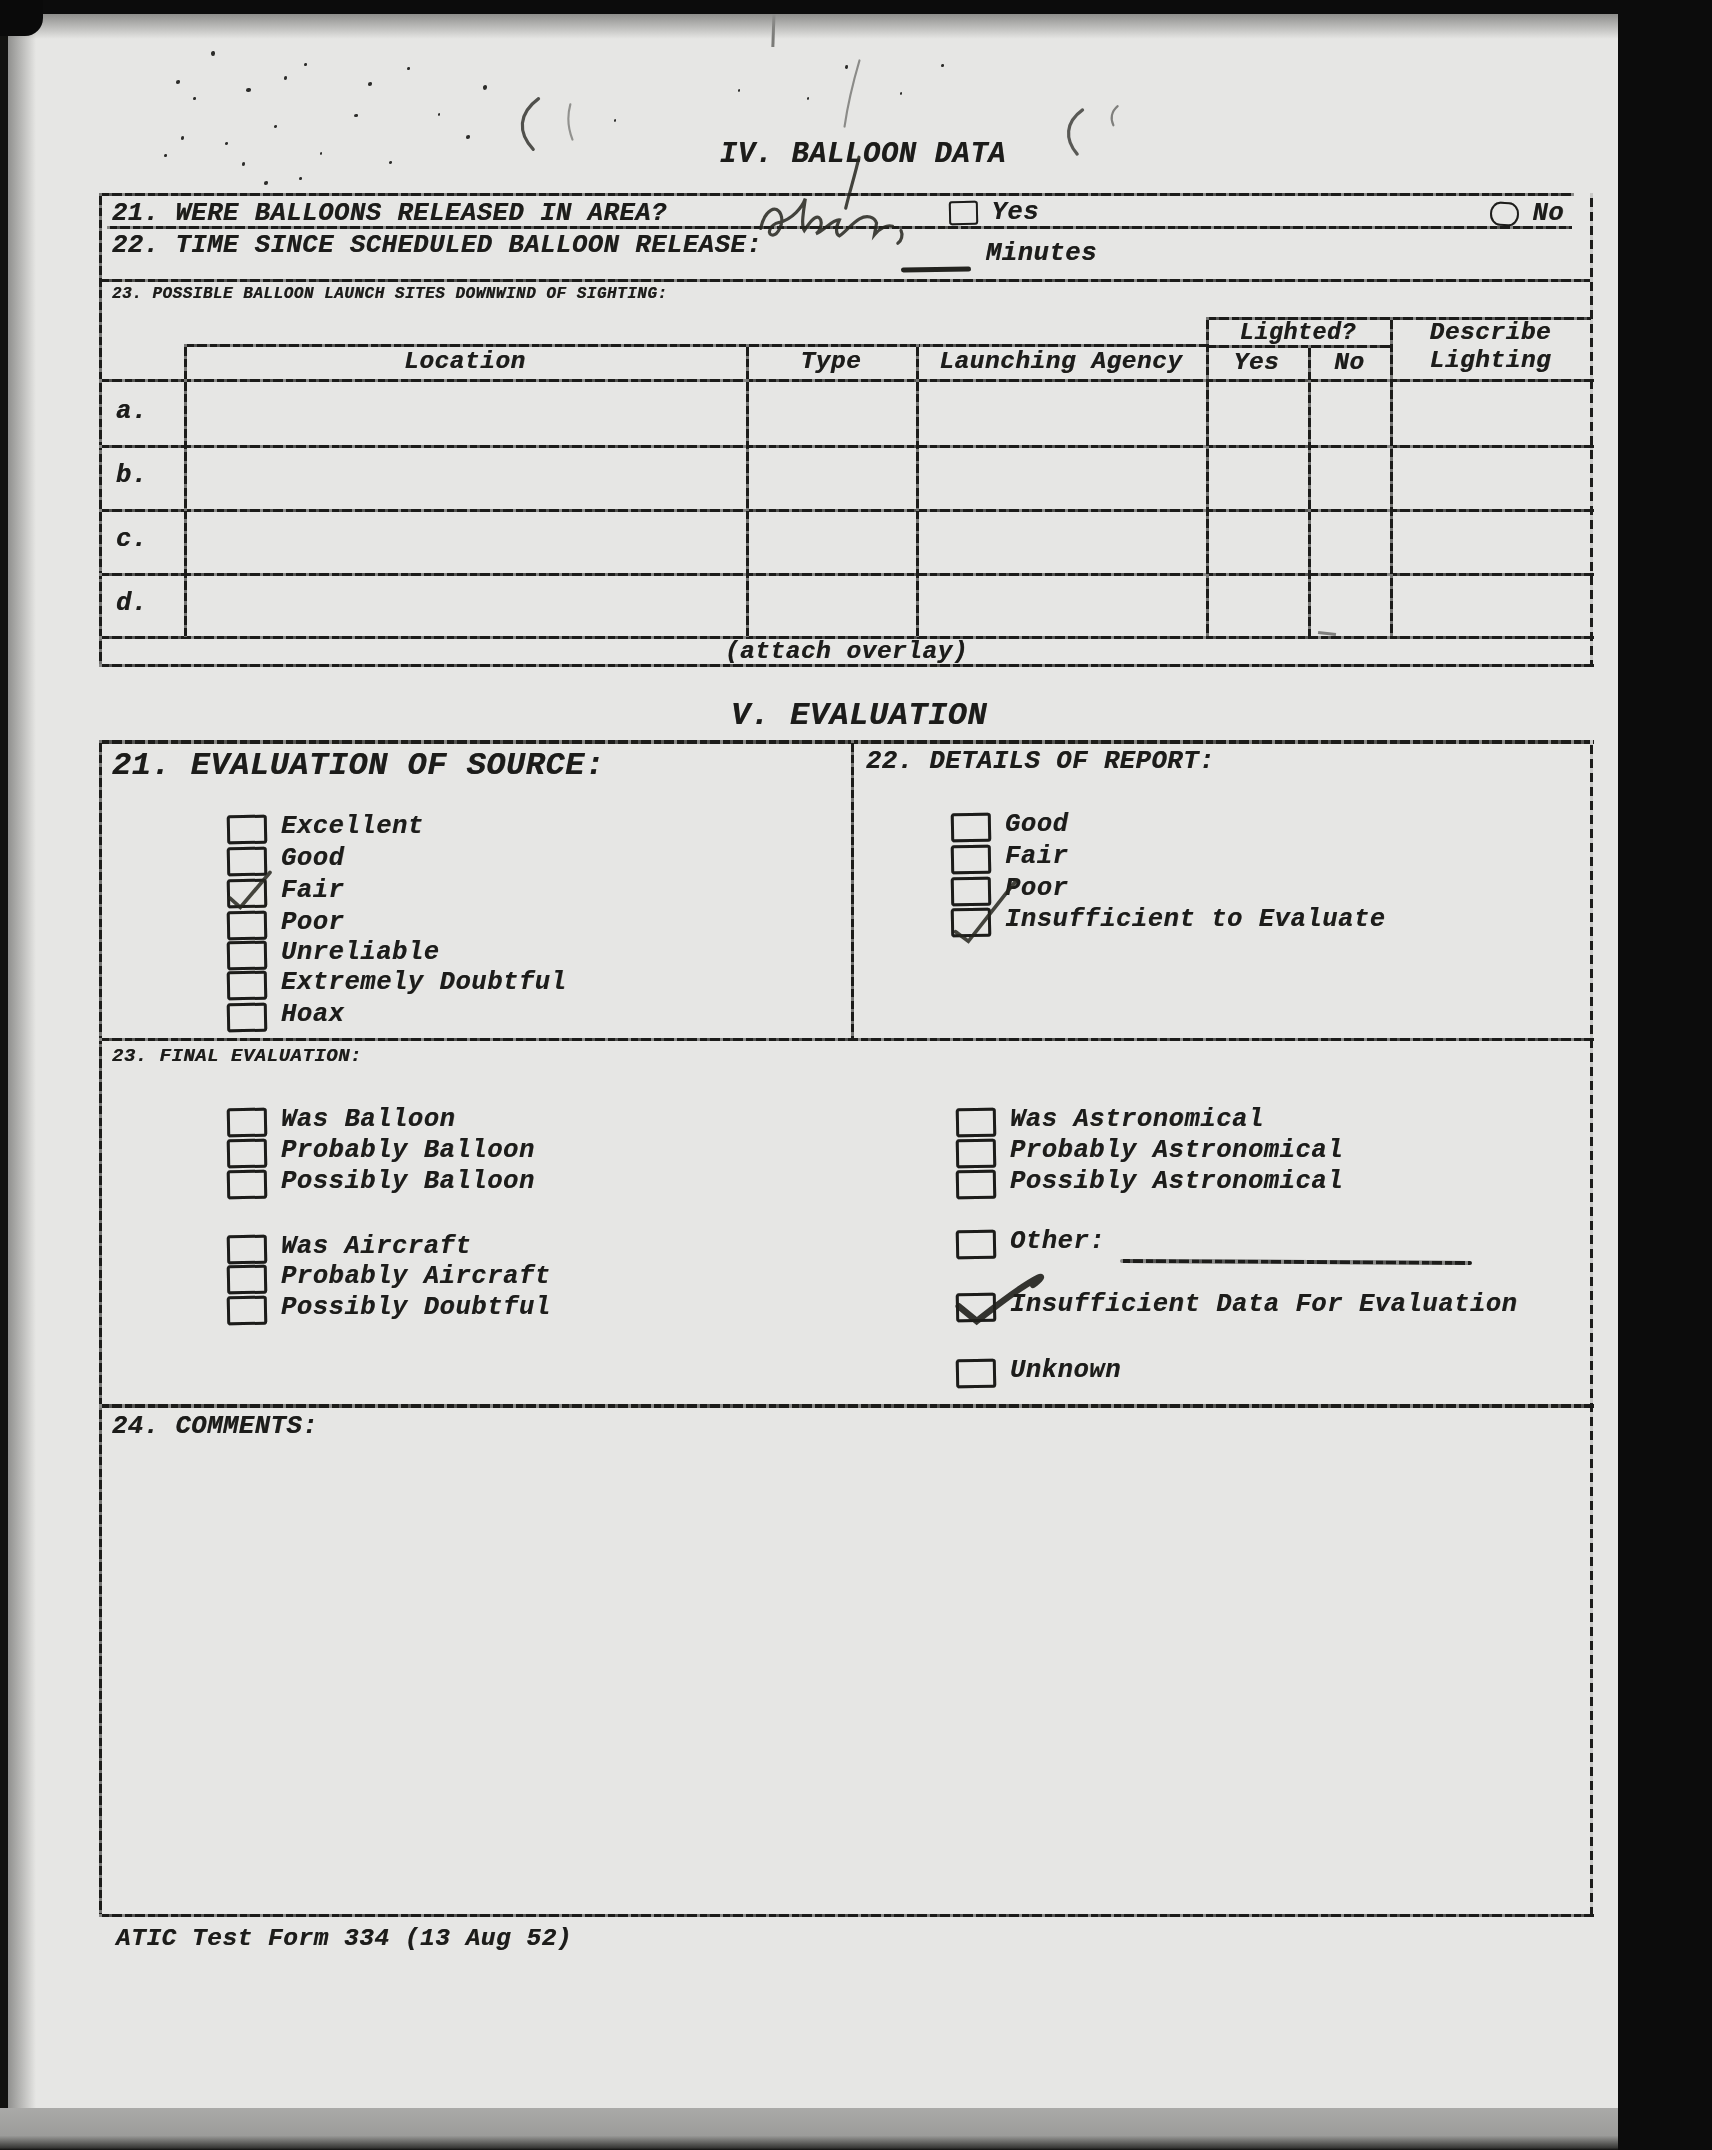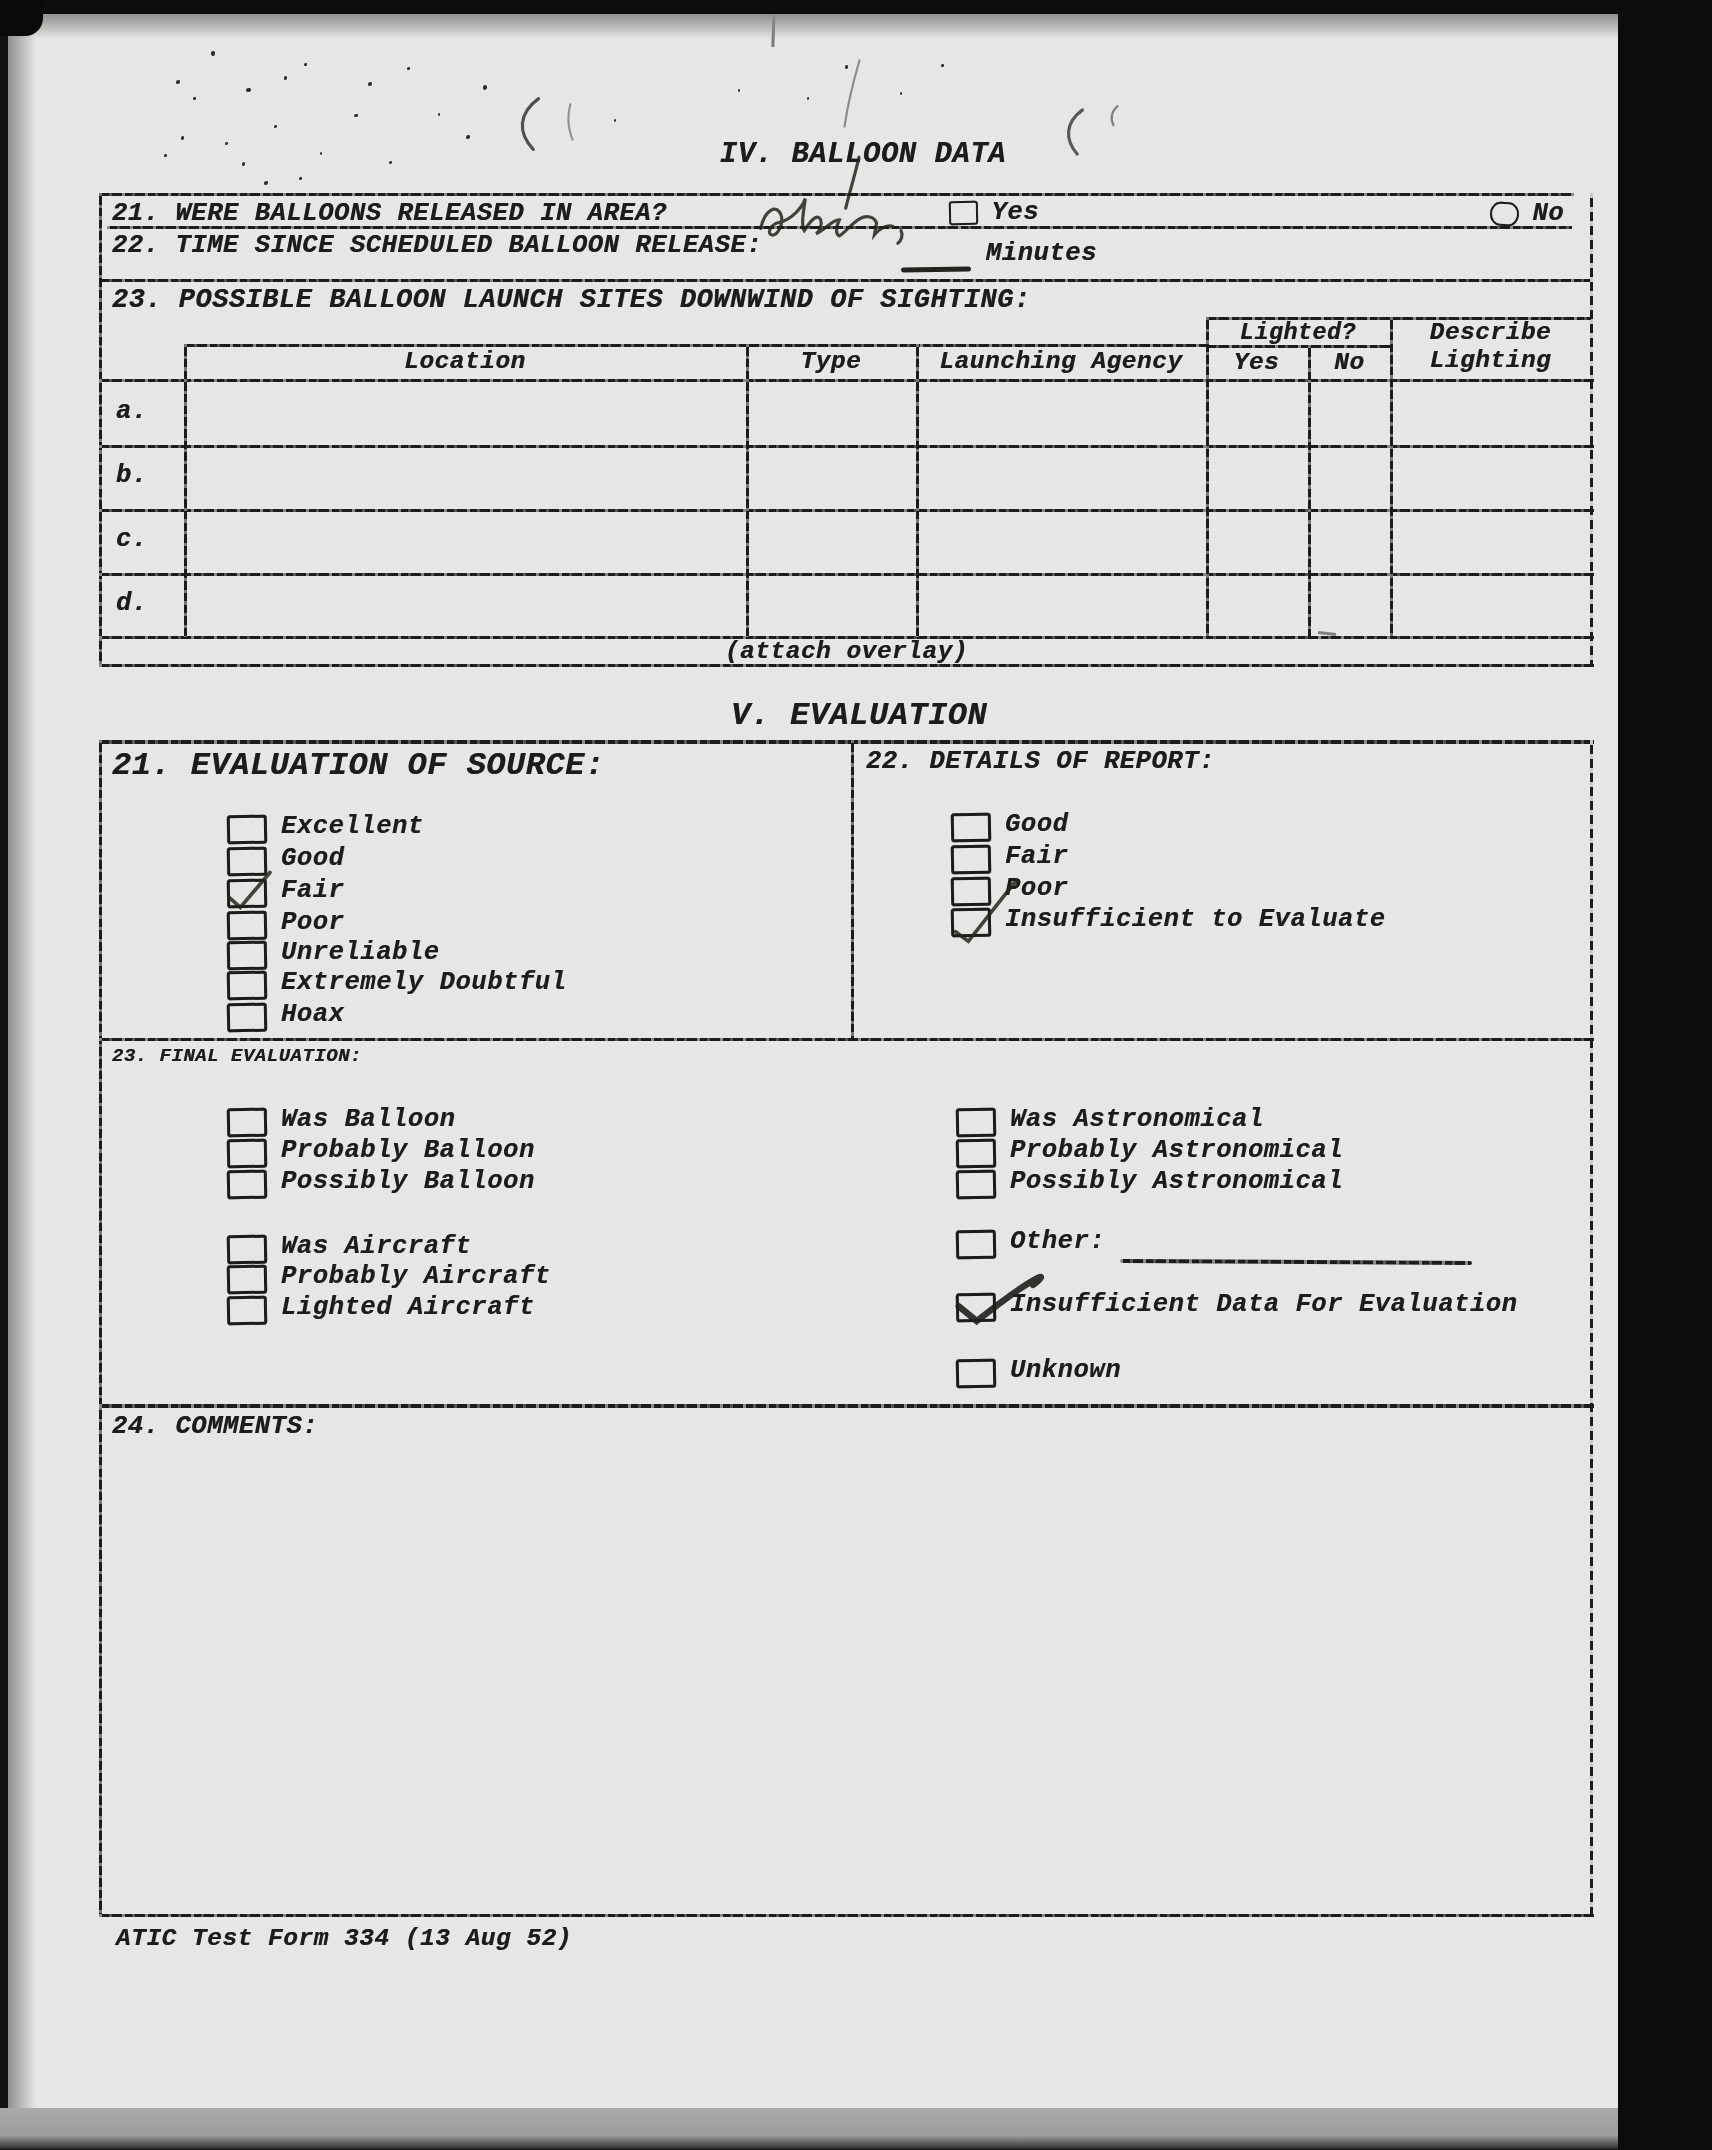--- a/index.html
+++ b/index.html
@@ -64,21 +64,21 @@
       <path d="M12,140 C20,104 42,94 50,114 C56,130 44,156 32,152 C24,149 30,133 46,129 C72,123 90,100 96,84 C92,112 88,134 94,144 C102,132 114,114 122,120 C130,126 124,146 116,150 C132,144 148,122 160,124 C154,136 152,150 160,154 C170,148 184,130 198,122 C212,114 226,118 230,130 L226,152 C236,140 250,132 260,136"></path>
       <path d="M276,144 C280,152 277,163 270,168"></path>
     </g>
   </svg>
 
   <div class="t" style="left:112px;top:231px;font-size:25.6px;">22. TIME SINCE SCHEDULED BALLOON RELEASE:</div>
   <div class="field" style="left:852px;top:242px;width:128px;height:29px;"></div>
   <div class="ink" style="left:901px;top:267px;width:70px;height:4.8px;background:#23231f;border-radius:2.7px;transform:rotate(-1deg);"></div>
   <div class="t" style="left:986px;top:239px;font-size:25.6px;">Minutes</div>
 
-  <div class="t" style="left:112px;top:285px;font-size:27px;">23. POSSIBLE BALLOON LAUNCH SITES DOWNWIND OF SIGHTING:</div>
+  <div class="t" style="left:112px;top:285px;font-size:16px;">23. POSSIBLE BALLOON LAUNCH SITES DOWNWIND OF SIGHTING:</div>
 
   <div class="hl" style="left:1206px;top:317px;width:385px;height:2.7px;"></div>
   <div class="hl" style="left:1206px;top:345px;width:185px;height:2.7px;"></div>
   <div class="hl" style="left:184px;top:344px;width:1024px;height:3.2px;"></div>
   <div class="hl" style="left:99px;top:379px;width:1495px;height:3.2px;"></div>
   <div class="hl" style="left:99px;top:445px;width:1495px;height:2.7px;"></div>
   <div class="hl" style="left:99px;top:509px;width:1495px;height:2.7px;"></div>
   <div class="hl" style="left:99px;top:573px;width:1495px;height:2.7px;"></div>
   <div class="hl" style="left:99px;top:636px;width:1495px;height:2.7px;"></div>
   <div class="hl" style="left:99px;top:664px;width:1495px;height:3.2px;"></div>
@@ -214,21 +214,21 @@
   <div class="opt" style="left:227px;top:1235px;justify-content:center;">
     <div class="box"></div>
     <div class="lbl">Was Aircraft</div>
   </div>
   <div class="opt" style="left:227px;top:1265px;">
     <div class="box"></div>
     <div class="lbl">Probably Aircraft</div>
   </div>
   <div class="opt" style="left:227px;top:1296px;">
     <div class="box"></div>
-    <div class="lbl">Lighted Aircraft</div>
+    <div class="lbl">Possibly Doubtful</div>
   </div>
 
   <div class="opt" style="left:956px;top:1108px;">
     <div class="box"></div>
     <div class="lbl">Was Astronomical</div>
   </div>
   <div class="opt" style="left:956px;top:1139px;">
     <div class="box"></div>
     <div class="lbl">Probably Astronomical</div>
   </div>

